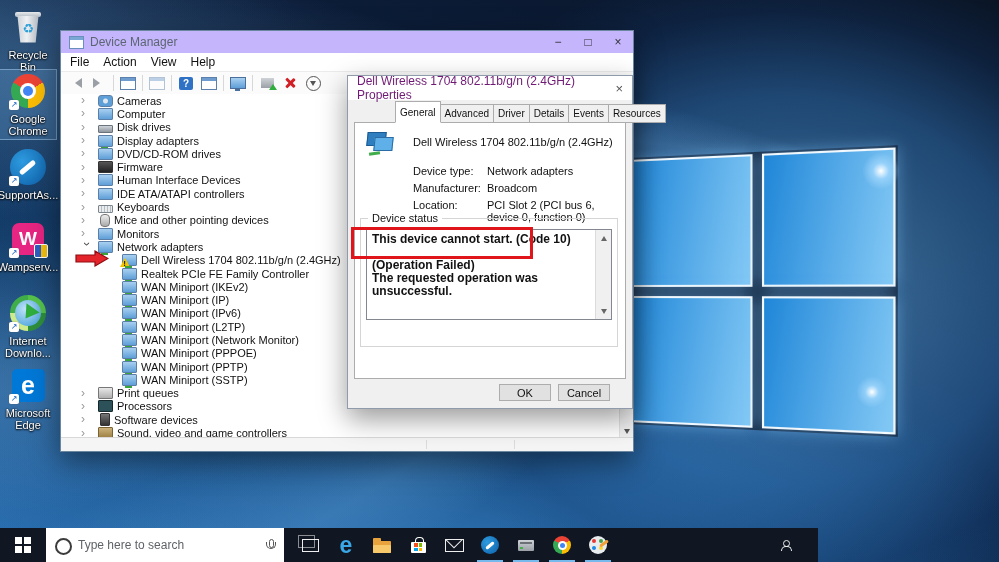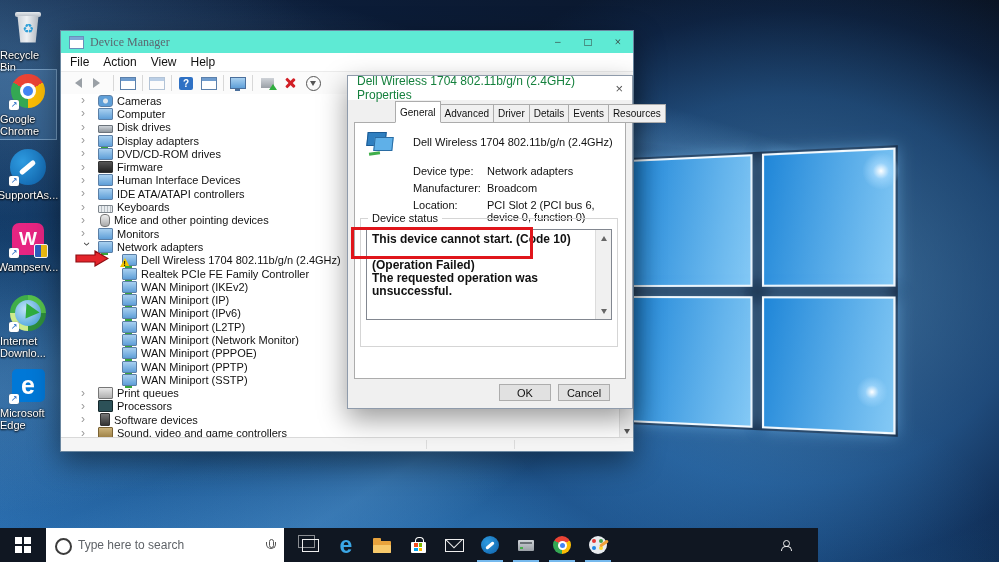--- a/index.html
+++ b/index.html
@@ -20,21 +20,21 @@
   .winlogo .pane{background:linear-gradient(100deg,#1f86d8,#84c9f5);
     border:2px solid rgba(255,255,255,.92);box-shadow:0 0 14px rgba(130,200,255,.55);}
   .star{position:absolute;border-radius:50%;}
   .star1{left:862px;top:152px;width:38px;height:38px;
     background:radial-gradient(circle,#fff,rgba(170,220,255,.65) 30%,rgba(0,0,0,0) 70%);}
   .star2{left:856px;top:376px;width:32px;height:32px;
     background:radial-gradient(circle,#fff,rgba(170,220,255,.6) 30%,rgba(0,0,0,0) 70%);}
   
   .dsk-item{position:absolute;left:0;width:56px;display:flex;flex-direction:column;align-items:center;padding:2px 0;}
   .dsk-item.selected{background:rgba(105,160,215,.28);outline:1px solid rgba(165,205,240,.6);}
-  .dsk-label{margin-top:3px;font-size:11px;line-height:12px;color:#fff;text-align:left;
+  .dsk-label{margin-top:3px;font-size:11px;line-height:12px;color:#fff;text-align:center;
     text-shadow:0 1px 2px #000,0 0 2px #000;}
   .dsk-ic{position:relative;width:38px;height:38px;display:grid;place-items:center;}
   .sc{position:absolute;left:0;bottom:0;width:10px;height:10px;background:#fff;border-radius:2px;
     display:grid;place-items:center;font-size:8px;line-height:8px;color:#1b62c0;box-shadow:0 0 1px #555;}
   .rbin{position:relative;width:26px;height:31px;}
   .rbody{position:absolute;left:1px;right:1px;top:4px;bottom:0;
     background:linear-gradient(90deg,#c7cdd4,#eef1f4 45%,#aab2ba);
     clip-path:polygon(6% 0,94% 0,82% 100%,18% 100%);}
   .rlid{position:absolute;top:0;left:0;right:0;height:5px;background:linear-gradient(#e6eaee,#b4bbc3);border-radius:2px;}
   .rsym{position:absolute;top:10px;left:50%;transform:translateX(-50%);color:#2f9fd8;font-size:13px;line-height:13px;}
@@ -57,21 +57,21 @@
   .idm{width:36px;height:36px;border-radius:50%;position:relative;
     background:conic-gradient(#56c24a 0 90deg,#2e8f3c 0 180deg,#cdeb8b 0 270deg,#3fae49 0 360deg);}
   .idm::before{content:"";position:absolute;inset:5px;border-radius:50%;
     background:radial-gradient(circle at 40% 35%,#bfe3f7,#3a9ad9);}
   .idm::after{content:"";position:absolute;left:9px;top:11px;border:8px solid transparent;border-top:13px solid #2fae3e;transform:rotate(35deg);}
   .edged{width:33px;height:33px;border-radius:5px;background:#0078d7;display:grid;place-items:center;
     color:#fff;font-size:25px;font-weight:bold;}
   
   .win{position:absolute;left:60px;top:30px;width:572px;height:420px;background:#fff;
     border:1px solid #6b87a0;box-shadow:0 10px 28px rgba(0,0,0,.45);z-index:10;font-size:12px;}
-  .titlebar{position:absolute;left:0;top:0;right:0;height:22px;background:#5eead4;display:flex;align-items:center;font-family:Liberation Serif, serif;}
+  .titlebar{position:absolute;left:0;top:0;right:0;height:22px;background:#c4b5fd;display:flex;align-items:center;}
   .dmwin{width:13px;height:11px;border:1px solid #6a8fba;background:#fff;position:relative;margin:0 6px 0 8px;flex:none;}
   .dmwin::before{content:"";position:absolute;top:0;left:0;right:0;height:3px;background:#7aa7d6;}
   .wtitle{color:#5c6670;font-size:12px;}
   .wctrls{margin-left:auto;display:flex;}
   .wbtn{width:30px;height:22px;display:grid;place-items:center;color:#333;font-size:12px;}
   .menubar{position:absolute;left:0;top:22px;right:0;height:18px;background:#fff;display:flex;align-items:center;padding-left:2px;}
   .menu-item{padding:0 7px;font-size:12px;color:#111;}
   .toolbar{position:absolute;left:0;top:40px;right:0;height:22px;background:#fbfbfb;border-top:1px solid #ececec;
     border-bottom:1px solid #d5d5d5;display:flex;align-items:center;gap:5px;padding-left:6px;}
   .tsep{width:1px;height:16px;background:#d8d8d8;}
@@ -119,21 +119,21 @@
   .vs-up{top:0;}.vs-dn{bottom:0;}
   .vs-up::after{content:"";border:3.5px solid transparent;border-bottom:5px solid #555;margin-bottom:2px;}
   .vs-dn::after{content:"";border:3.5px solid transparent;border-top:5px solid #555;margin-top:2px;}
   .vs-thumb{position:absolute;left:1px;right:1px;top:14px;height:52px;background:#cdcdcd;}
   .statusbar{position:absolute;left:0;bottom:0;right:0;height:13px;background:#f5f5f5;border-top:1px solid #d9d9d9;}
   .ssep{position:absolute;top:2px;bottom:2px;width:1px;background:#dcdcdc;}
   
   .dlg{position:absolute;left:347px;top:75px;width:284px;height:332px;background:#f0f0f0;
     border:1px solid #8f9bab;box-shadow:0 10px 26px rgba(0,0,0,.4);z-index:20;}
   .dlg-title{position:absolute;left:0;top:0;right:0;height:24px;background:#fff;display:flex;align-items:center;}
-  .dlg-title-text{margin-left:9px;font-size:12px;color:#15803d;}
+  .dlg-title-text{margin-left:9px;font-size:12px;color:#701a75;}
   .dlg-close{margin-left:auto;width:28px;height:24px;display:grid;place-items:center;color:#555;font-size:13px;}
   .tabs{position:absolute;left:6px;top:28px;right:6px;height:19px;display:flex;align-items:flex-end;padding-left:41px;}
   .tab{font-size:10px;padding:3px 4px;border:1px solid #acacac;background:#f0f0f0;margin-right:-1px;position:relative;color:#111;}
   .tab.active{background:#fff;border-bottom-color:#fff;z-index:3;padding-top:5px;padding-bottom:4px;}
   .page{position:absolute;left:6px;top:46px;right:6px;bottom:29px;background:#fff;border:1px solid #acacac;}
   .netic{position:absolute;left:12px;top:9px;width:28px;height:22px;}
   .netic .b1{position:absolute;left:0;top:0;width:17px;height:12px;background:#2f7fc0;border:1px solid #1b5a93;transform:skewX(-6deg);}
   .netic .b2{position:absolute;left:7px;top:5px;width:17px;height:12px;background:#5fb0e8;border:1px solid #2a6ca3;transform:skewX(-6deg);}
   .netic .b3{position:absolute;left:2px;bottom:-1px;width:11px;height:3px;background:#3fae4a;transform:rotate(-8deg);}
   .devname{position:absolute;left:58px;top:13px;font-size:11px;color:#111;}

